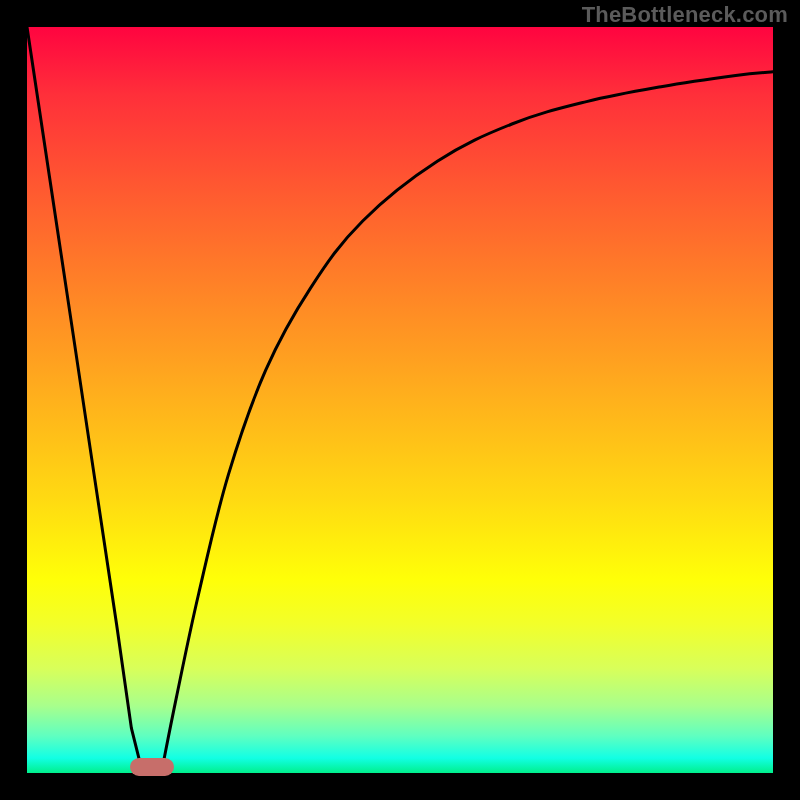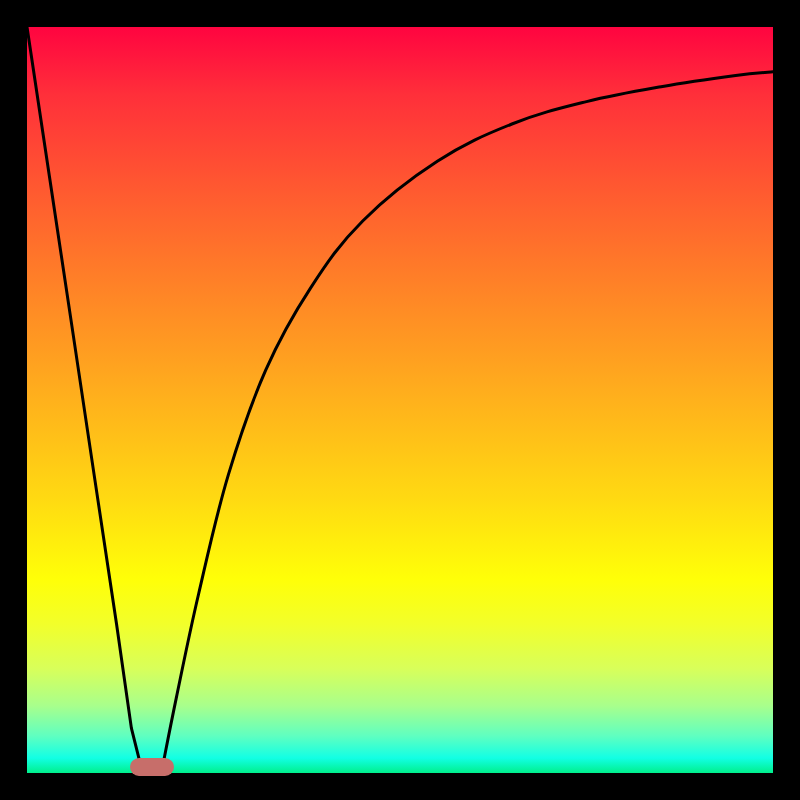--- a/index.html
+++ b/index.html
@@ -72,13 +72,14 @@
 <body>
 
 <div class="frame">
   <div class="plot-area">
     <svg class="curves" viewBox="0 0 746 746" preserveAspectRatio="none">
       <path id="left-path" fill="none" stroke="#000" stroke-width="3" stroke-linecap="round" d="M 0 0 L 22.4 149.2 L 44.8 298.4 L 67.1 447.6 L 89.5 596.8 L 104.4 701.2 L 115.6 746.0"></path>
       <path id="right-path" fill="none" stroke="#000" stroke-width="3" stroke-linecap="round" d="M 134.28 746 C 137.0 732.6, 142.5 703.6, 149.2 671.4 C 155.9 639.2, 162.2 607.2, 171.6 567.0 C 181.0 526.7, 189.3 487.9, 201.4 447.6 C 213.5 407.3, 223.9 376.7, 238.7 343.2 C 253.5 309.6, 266.0 288.0, 283.5 261.1 C 300.9 234.2, 312.9 216.8, 335.7 194.0 C 358.5 171.1, 383.4 151.7, 410.3 134.3 C 437.2 116.8, 458.0 107.7, 484.9 97.0 C 511.8 86.2, 532.6 81.3, 559.5 74.6 C 586.4 67.9, 607.2 64.4, 634.1 59.7 C 661.0 55.0, 688.6 51.2, 708.7 48.5 C 728.8 45.8, 739.3 45.4, 746.0 44.8"></path>
     </svg>
     <div class="bump" id="bump" style="left: 103.328px; top: 731.27px;"></div>
   </div>
+  <div class="watermark">TheBottleneck.com</div>
 </div>
 
 </body></html>

